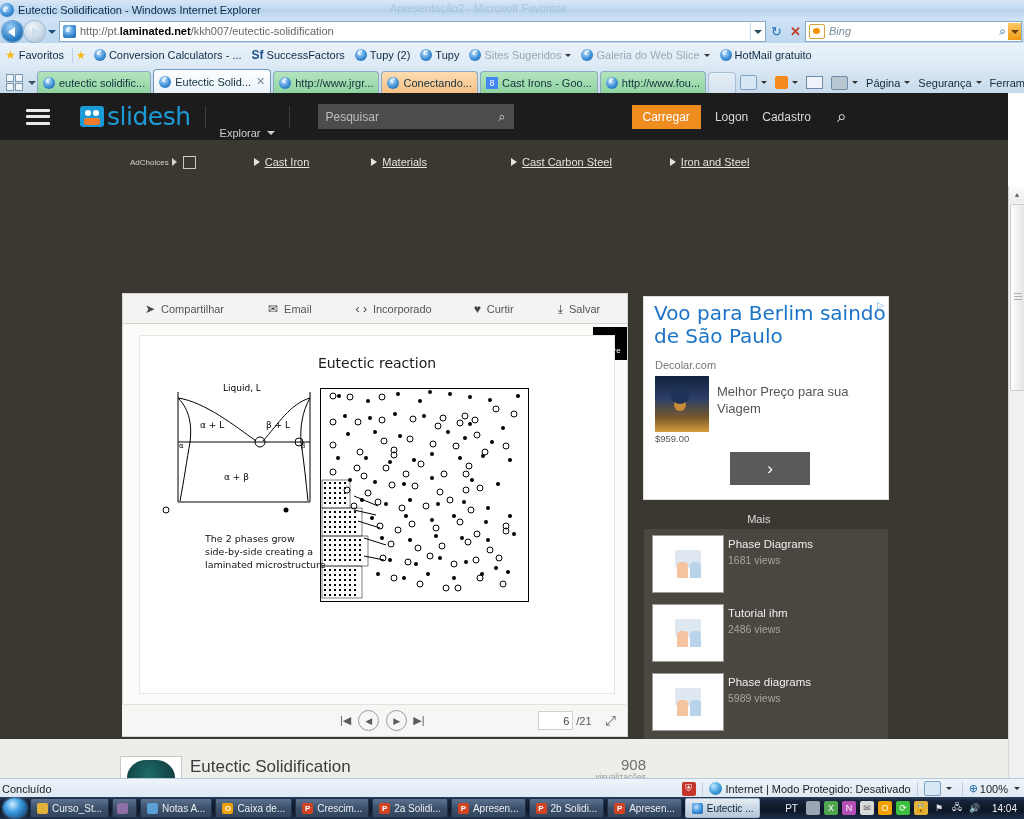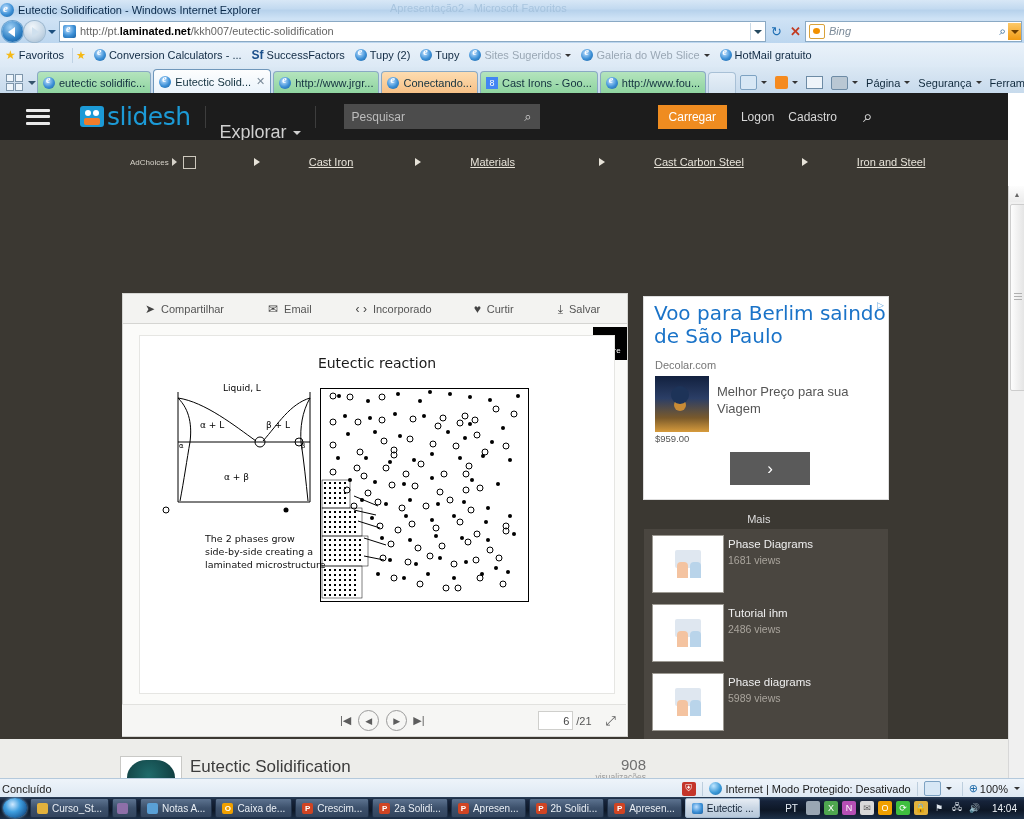--- a/index.html
+++ b/index.html
@@ -148,39 +148,39 @@
     justify-content:space-between;flex:none;}
   .hamburger i{display:block;height:3px;background:#e9e9e9;border-radius:1px;}
   .logo{display:flex;align-items:center;margin-left:30px;flex:none;}
   .logo-mark{width:24px;height:21px;background:#1c9ad6;border-radius:3px;position:relative;margin-right:3px;}
   .logo-mark:before{content:"";position:absolute;left:5px;top:4px;width:6px;height:6px;border-radius:50%;background:#fff;}
   .logo-mark:after{content:"";position:absolute;left:13px;top:4px;width:6px;height:6px;border-radius:50%;background:#fff;}
   .logo-mark em{position:absolute;left:4px;top:12px;width:16px;height:7px;background:#f07c2b;border-radius:2px;display:block;}
   .logo-txt{font-size:25px;color:#c9c9c9;font-family:"DejaVu Sans",sans-serif;letter-spacing:-.5px;}
   .logo-txt span{color:#1c9ad6;}
   .hdr-sep{width:1px;height:22px;background:#3d3d3d;margin:0 14px;}
-  .explorar{font-size:18px;color:#cfcfcf;display:flex;align-items:center;margin-top:32px;}
+  .explorar{font-size:11px;color:#cfcfcf;display:flex;align-items:center;margin-top:32px;}
   .explorar .tri{margin-left:6px;border-top:4px solid #cfcfcf;border-left:4px solid transparent;
     border-right:4px solid transparent;display:inline-block;}
   .ss-search{width:180px;height:25px;background:#4c4c4c;margin-left:14px;display:flex;align-items:center;
     padding:0 8px;flex:none;}
   .ss-search .ph{font-size:12px;color:#bdbdbd;}
   .ss-search .mg{margin-left:auto;color:#d6d6d6;font-size:13px;}
   .btn-carregar{background:#ef8c20;color:#fff;font-size:12px;padding:5px 11px;margin-left:118px;flex:none;}
   .hdr-link{font-size:12px;color:#d8d8d8;margin-left:14px;white-space:nowrap;}
   .hdr-mag{margin-left:26px;color:#e2e2e2;font-size:17px;}
 
   
   .adstrip{position:absolute;left:0;top:47px;width:1008px;height:44px;background:#3b3832;
     display:flex;align-items:center;}
   .adchoices{font-size:8px;color:#d6d2c9;margin-left:130px;display:flex;align-items:center;white-space:nowrap;}
   .adchoices .tri-r{margin-left:3px;border-left:5px solid #d6d2c9;border-top:4px solid transparent;
     border-bottom:4px solid transparent;display:inline-block;}
   .adchoices .sqico{width:11px;height:11px;border:1px solid #cdc8bd;margin-left:6px;display:inline-block;position:relative;}
-  .adlink{font-size:11px;color:#e7e3d9;text-decoration:underline;display:flex;align-items:center;white-space:nowrap;gap:44px;}
+  .adlink{font-size:11px;color:#e7e3d9;text-decoration:underline;display:flex;align-items:center;white-space:nowrap;}
   .adlink .tri-r{margin-right:5px;border-left:6px solid #e7e3d9;border-top:4px solid transparent;
     border-bottom:4px solid transparent;display:inline-block;}
 
   
   .darkbg{position:absolute;left:0;top:91px;width:1008px;height:555px;background:#3b3832;}
 
   
   .sharebar{position:absolute;left:122px;top:200px;width:504px;height:30px;background:#f3f3f1;
     border:1px solid #d5d5d2;border-bottom:none;display:flex;align-items:center;}
   .sharebtn{display:flex;align-items:center;font-size:11px;color:#555;white-space:nowrap;}

